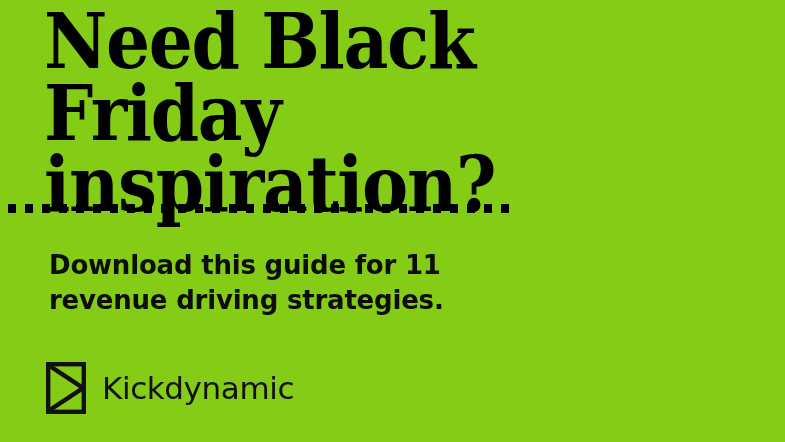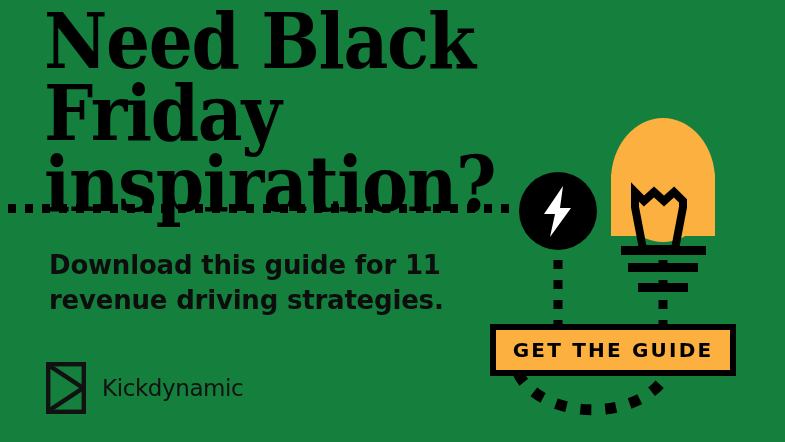--- a/index.html
+++ b/index.html
@@ -7,21 +7,21 @@
     padding: 0;
     background: #ffffff;
   }
   body {
     font-family: "Liberation Sans", sans-serif;
   }
   #banner {
     position: relative;
     width: 785px;
     height: 442px;
-    background: #15803d;
+    background: #84cc16;
     overflow: hidden;
   }
 
   
   .headline {
     position: absolute;
     left: 44px;
     top: 6px;
     width: 700px;
     font-family: "DejaVu Serif", "Liberation Serif", serif;
@@ -72,21 +72,21 @@
     gap: 16px;
   }
   .logo-mark {
     width: 40px;
     height: 52px;
     display: block;
   }
   .logo-word {
     font-family: "DejaVu Sans", "Liberation Sans", sans-serif;
     font-weight: normal;
-    font-size: 23px;
+    font-size: 31px;
     letter-spacing: -0.4px;
     color: #111111;
     line-height: 1;
   }
 
   
   .art {
     position: absolute;
     left: 470px;
     top: 110px;
@@ -109,48 +109,14 @@
 revenue driving strategies.</div>
 
   <div class="logo-lockup">
     <svg class="logo-mark" viewBox="0 0 40 52">
       <rect x="2.2" y="2.2" width="35.6" height="47.6" fill="none" stroke="#111111" stroke-width="4.4"></rect>
       <path d="M4.4 4.4 L37 26 L4.4 47.6" fill="none" stroke="#111111" stroke-width="4.4" stroke-linejoin="miter"></path>
     </svg>
     <span class="logo-word">Kickdynamic</span>
   </div>
 
-  <div class="art">
-    <svg width="315" height="332" viewBox="0 0 315 332">
-
-      <line x1="88" y1="150" x2="88" y2="218" stroke="#000000" stroke-width="9" stroke-dasharray="9 11" stroke-linecap="butt"></line>
-
-      <line x1="193" y1="150" x2="193" y2="218" stroke="#000000" stroke-width="9" stroke-dasharray="9 11" stroke-linecap="butt"></line>
-
-      <path d="M 48 263 A 78 52 0 0 0 198 261" fill="none" stroke="#000000" stroke-width="11" stroke-dasharray="11 14" stroke-linecap="butt"></path>
-
-      <g>
-        <circle cx="88" cy="101" r="39" fill="#000000"></circle>
-        <path d="M93 76 L74 104 L85 104 L80 127 L101 98 L90 98 Z" fill="#ffffff"></path>
-      </g>
-
-      <g>
-        <ellipse cx="193" cy="70" rx="52" ry="62" fill="#FBB040"></ellipse>
-        <rect x="141" y="64" width="104" height="62" fill="#FBB040"></rect>
-        <path d="M165 82 l9 9 l10 -9 l10 9 l10 -9 l9 9 v6 l-8 42 h-32 l-8 -42 z" fill="none" stroke="#000000" stroke-width="8" stroke-linejoin="miter"></path>
-        <rect x="151" y="136" width="85" height="9" fill="#000000"></rect>
-        <rect x="158" y="153" width="70" height="9" fill="#000000"></rect>
-        <rect x="168" y="173" width="50" height="9" fill="#000000"></rect>
-      </g>
-
-      <g>
-        <rect x="23" y="217" width="240" height="46" fill="#FBB040" stroke="#000000" stroke-width="6"></rect>
-      </g>
-    </svg>
-
-    <div style="position:absolute; left:23px; top:217px; width:240px; height:46px;
-                display:flex; align-items:center; justify-content:center;
-                font-family:'DejaVu Sans','Liberation Sans',sans-serif;
-                font-weight:bold; font-size:20px; letter-spacing:2.2px; color:#000000;
-                pointer-events:none;">GET THE GUIDE</div>
-  </div>
 
 </div>
 
 </body></html>

